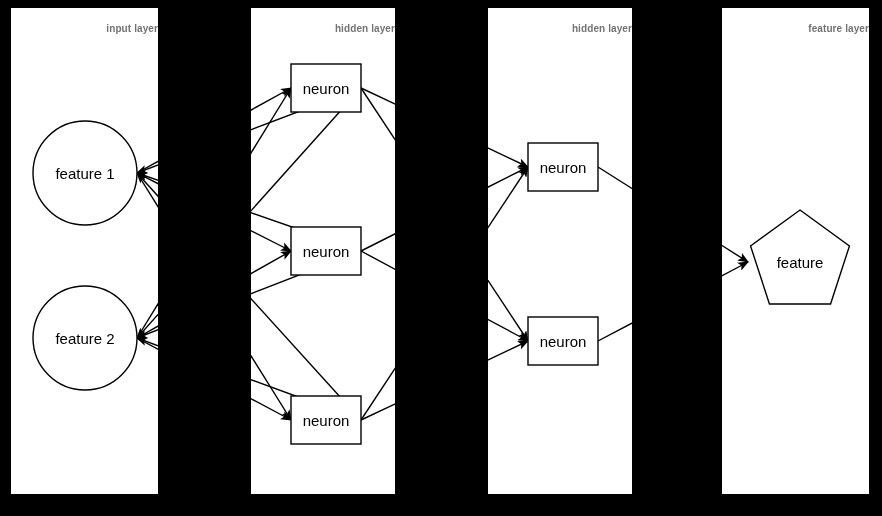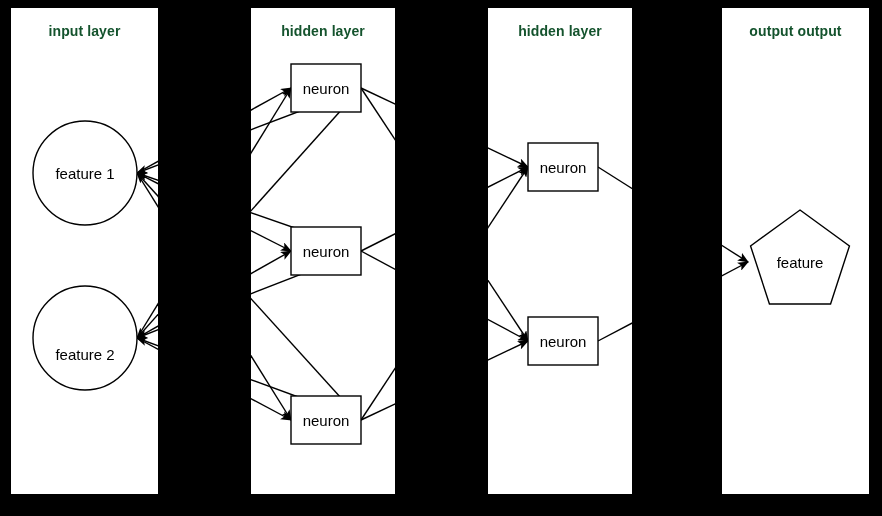--- a/index.html
+++ b/index.html
@@ -12,24 +12,24 @@
   }
   #stage{position:absolute;left:0;top:0;width:882px;height:516px;}
   .panel{
     position:absolute;
     background:#ffffff;
     overflow:hidden;
   }
   .panel-title{
     position:absolute;
     left:0;right:0;
-    text-align:center;
+    text-align:right;
     font-weight:bold;
-    font-size:14px;
-    color:#14532d;
+    font-size:10px;
+    color:#737373;
     letter-spacing:0.1px;
     white-space:nowrap;
   }
   .node-label{
     position:absolute;
     font-size:15px;
     color:#000;
     white-space:nowrap;
     text-align:center;
   }
@@ -70,21 +70,21 @@
           <line x1="361" y1="420" x2="528" y2="341" class="edge" marker-end="url(#arrow-input)"></line>
           <line x1="598" y1="167" x2="748" y2="262" class="edge" marker-end="url(#arrow-input)"></line>
           <line x1="598" y1="341" x2="748" y2="262" class="edge" marker-end="url(#arrow-input)"></line>
         </g>
         <g>
           <circle cx="85" cy="173" r="52" class="shape"></circle>
           <circle cx="85" cy="338" r="52" class="shape"></circle>
         </g>
       </svg>
       <div class="node-label" style="left: 14px; top: 157px; width: 120px;">feature 1</div>
-      <div class="node-label" style="left: 14px; top: 322px; width: 120px; margin-top: 16px;">feature 2</div>
+      <div class="node-label" style="left: 14px; top: 322px; width: 120px;">feature 2</div>
     </div>
     <div class="panel" style="left: 251px; top: 8px; width: 144px; height: 486px;">
       <div class="panel-title" style="top: 15px;">hidden layer</div>
       <svg width="882" height="516" viewBox="0 0 882 516" style="position: absolute; left: -251px; top: -8px;">
         <defs>
           <marker id="arrow-hidden-1" markerWidth="11" markerHeight="9" refX="10" refY="4.5" orient="auto" markerUnits="userSpaceOnUse">
             <path d="M0,0 L11,4.5 L0,9 L2.6,4.5 Z" fill="#000"></path>
           </marker>
         </defs>
         <g>
@@ -151,21 +151,21 @@
         </g>
         <g>
           <rect x="528" y="143" width="70" height="48" class="shape"></rect>
           <rect x="528" y="317" width="70" height="48" class="shape"></rect>
         </g>
       </svg>
       <div class="node-label" style="left: 15px; top: 151px; width: 120px;">neuron</div>
       <div class="node-label" style="left: 15px; top: 325px; width: 120px;">neuron</div>
     </div>
     <div class="panel" style="left: 722px; top: 8px; width: 147px; height: 486px;">
-      <div class="panel-title" style="top: 15px;">output output</div>
+      <div class="panel-title" style="top: 15px;">feature layer</div>
       <svg width="882" height="516" viewBox="0 0 882 516" style="position: absolute; left: -722px; top: -8px;">
         <defs>
           <marker id="arrow-output" markerWidth="11" markerHeight="9" refX="10" refY="4.5" orient="auto" markerUnits="userSpaceOnUse">
             <path d="M0,0 L11,4.5 L0,9 L2.6,4.5 Z" fill="#000"></path>
           </marker>
         </defs>
         <g>
           <line x1="361" y1="88" x2="137" y2="173" class="edge" marker-end="url(#arrow-output)"></line>
           <line x1="361" y1="251" x2="137" y2="173" class="edge" marker-end="url(#arrow-output)"></line>
           <line x1="361" y1="420" x2="137" y2="173" class="edge" marker-end="url(#arrow-output)"></line>

